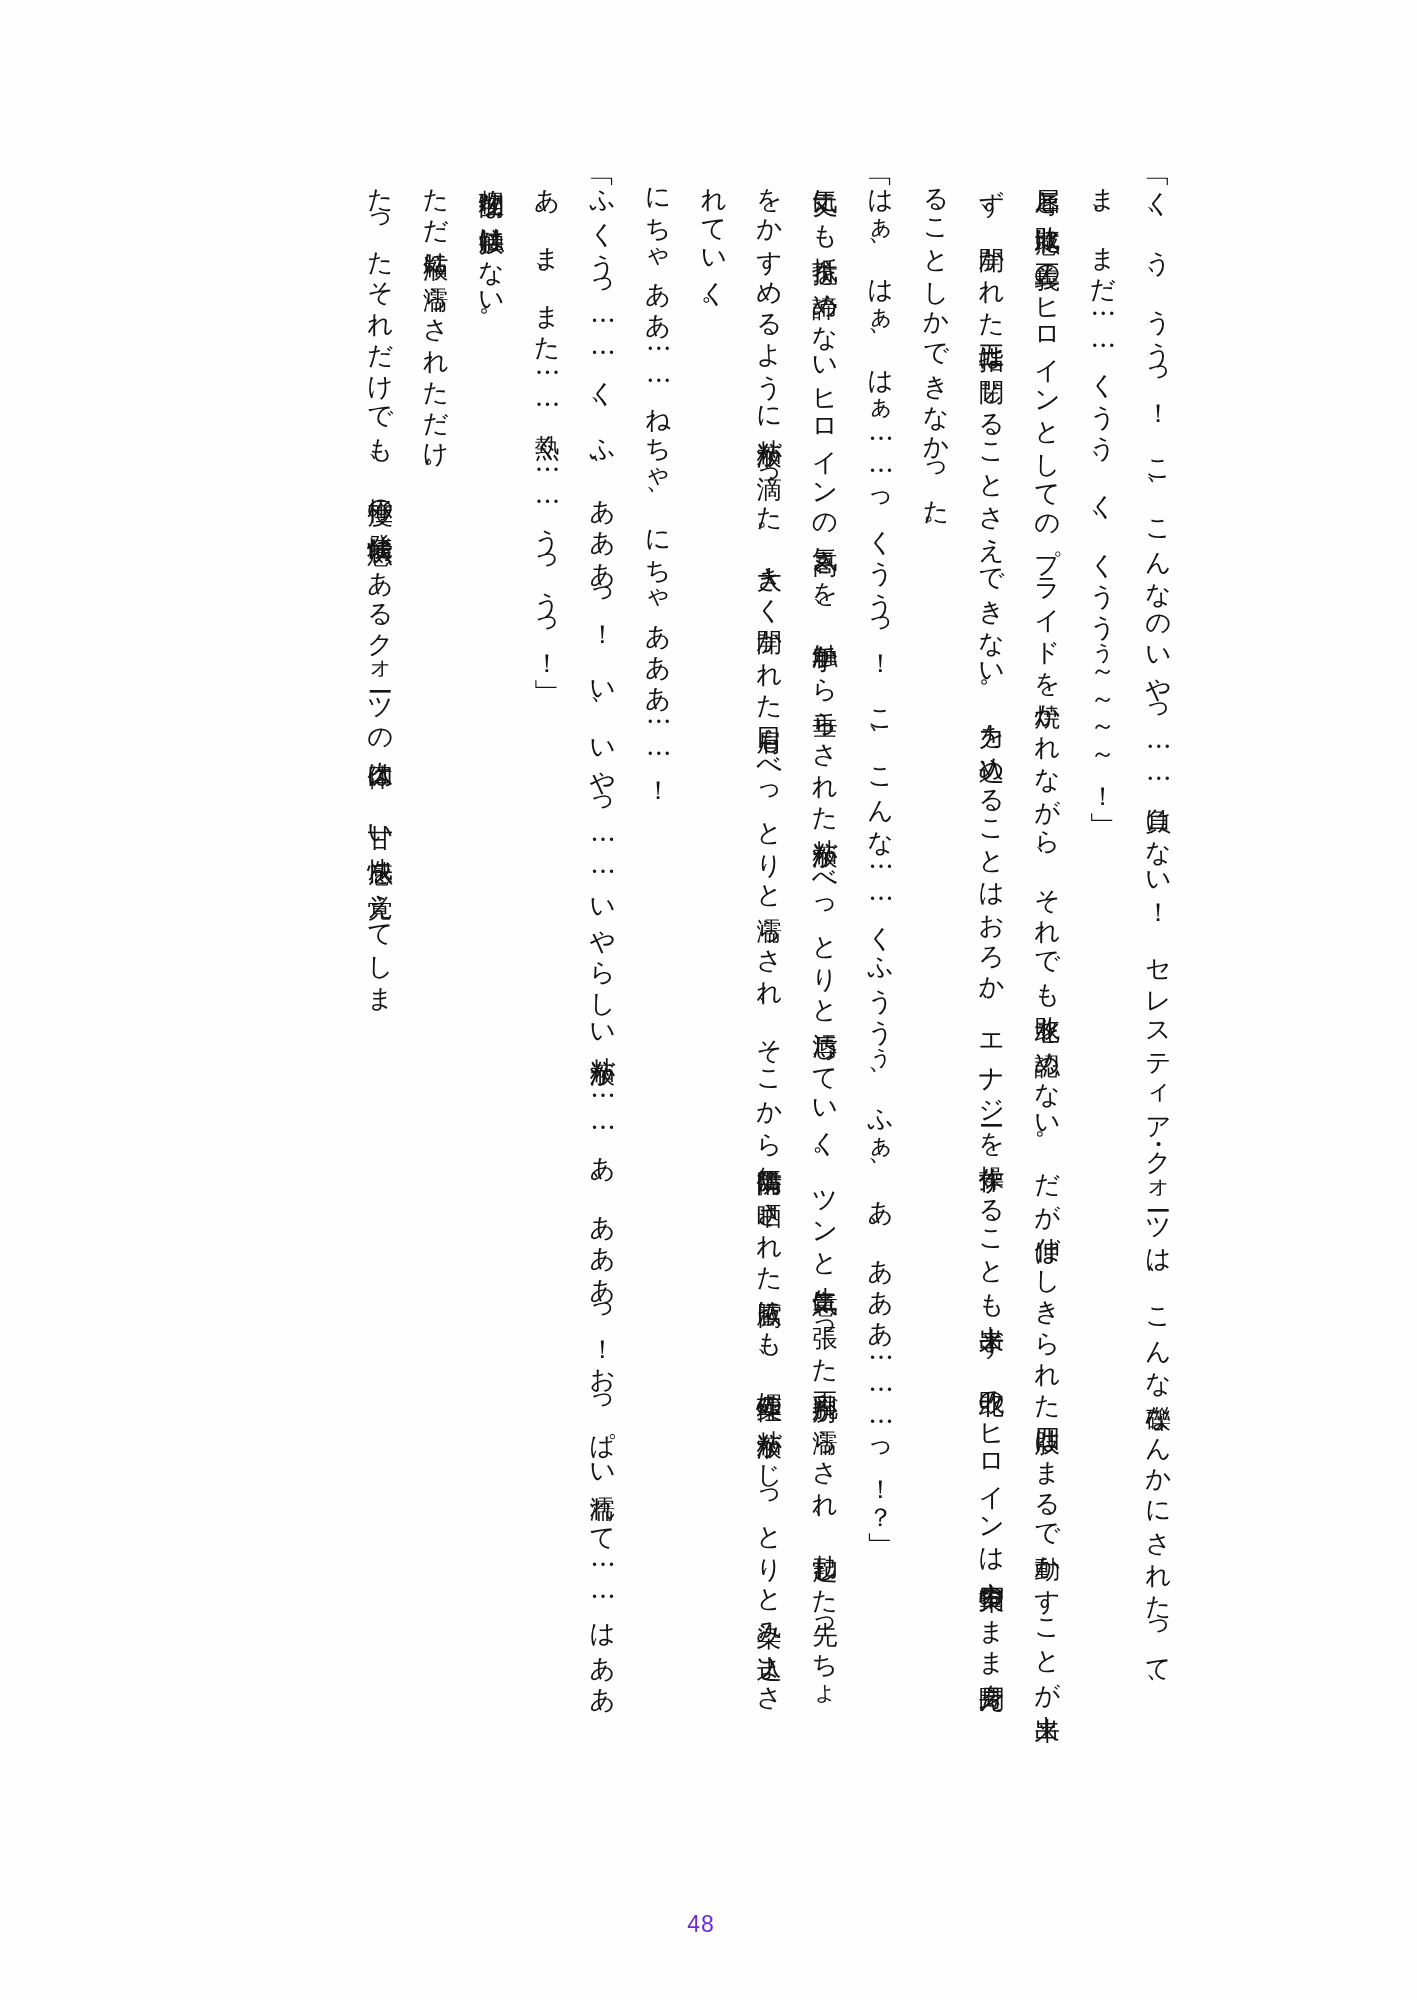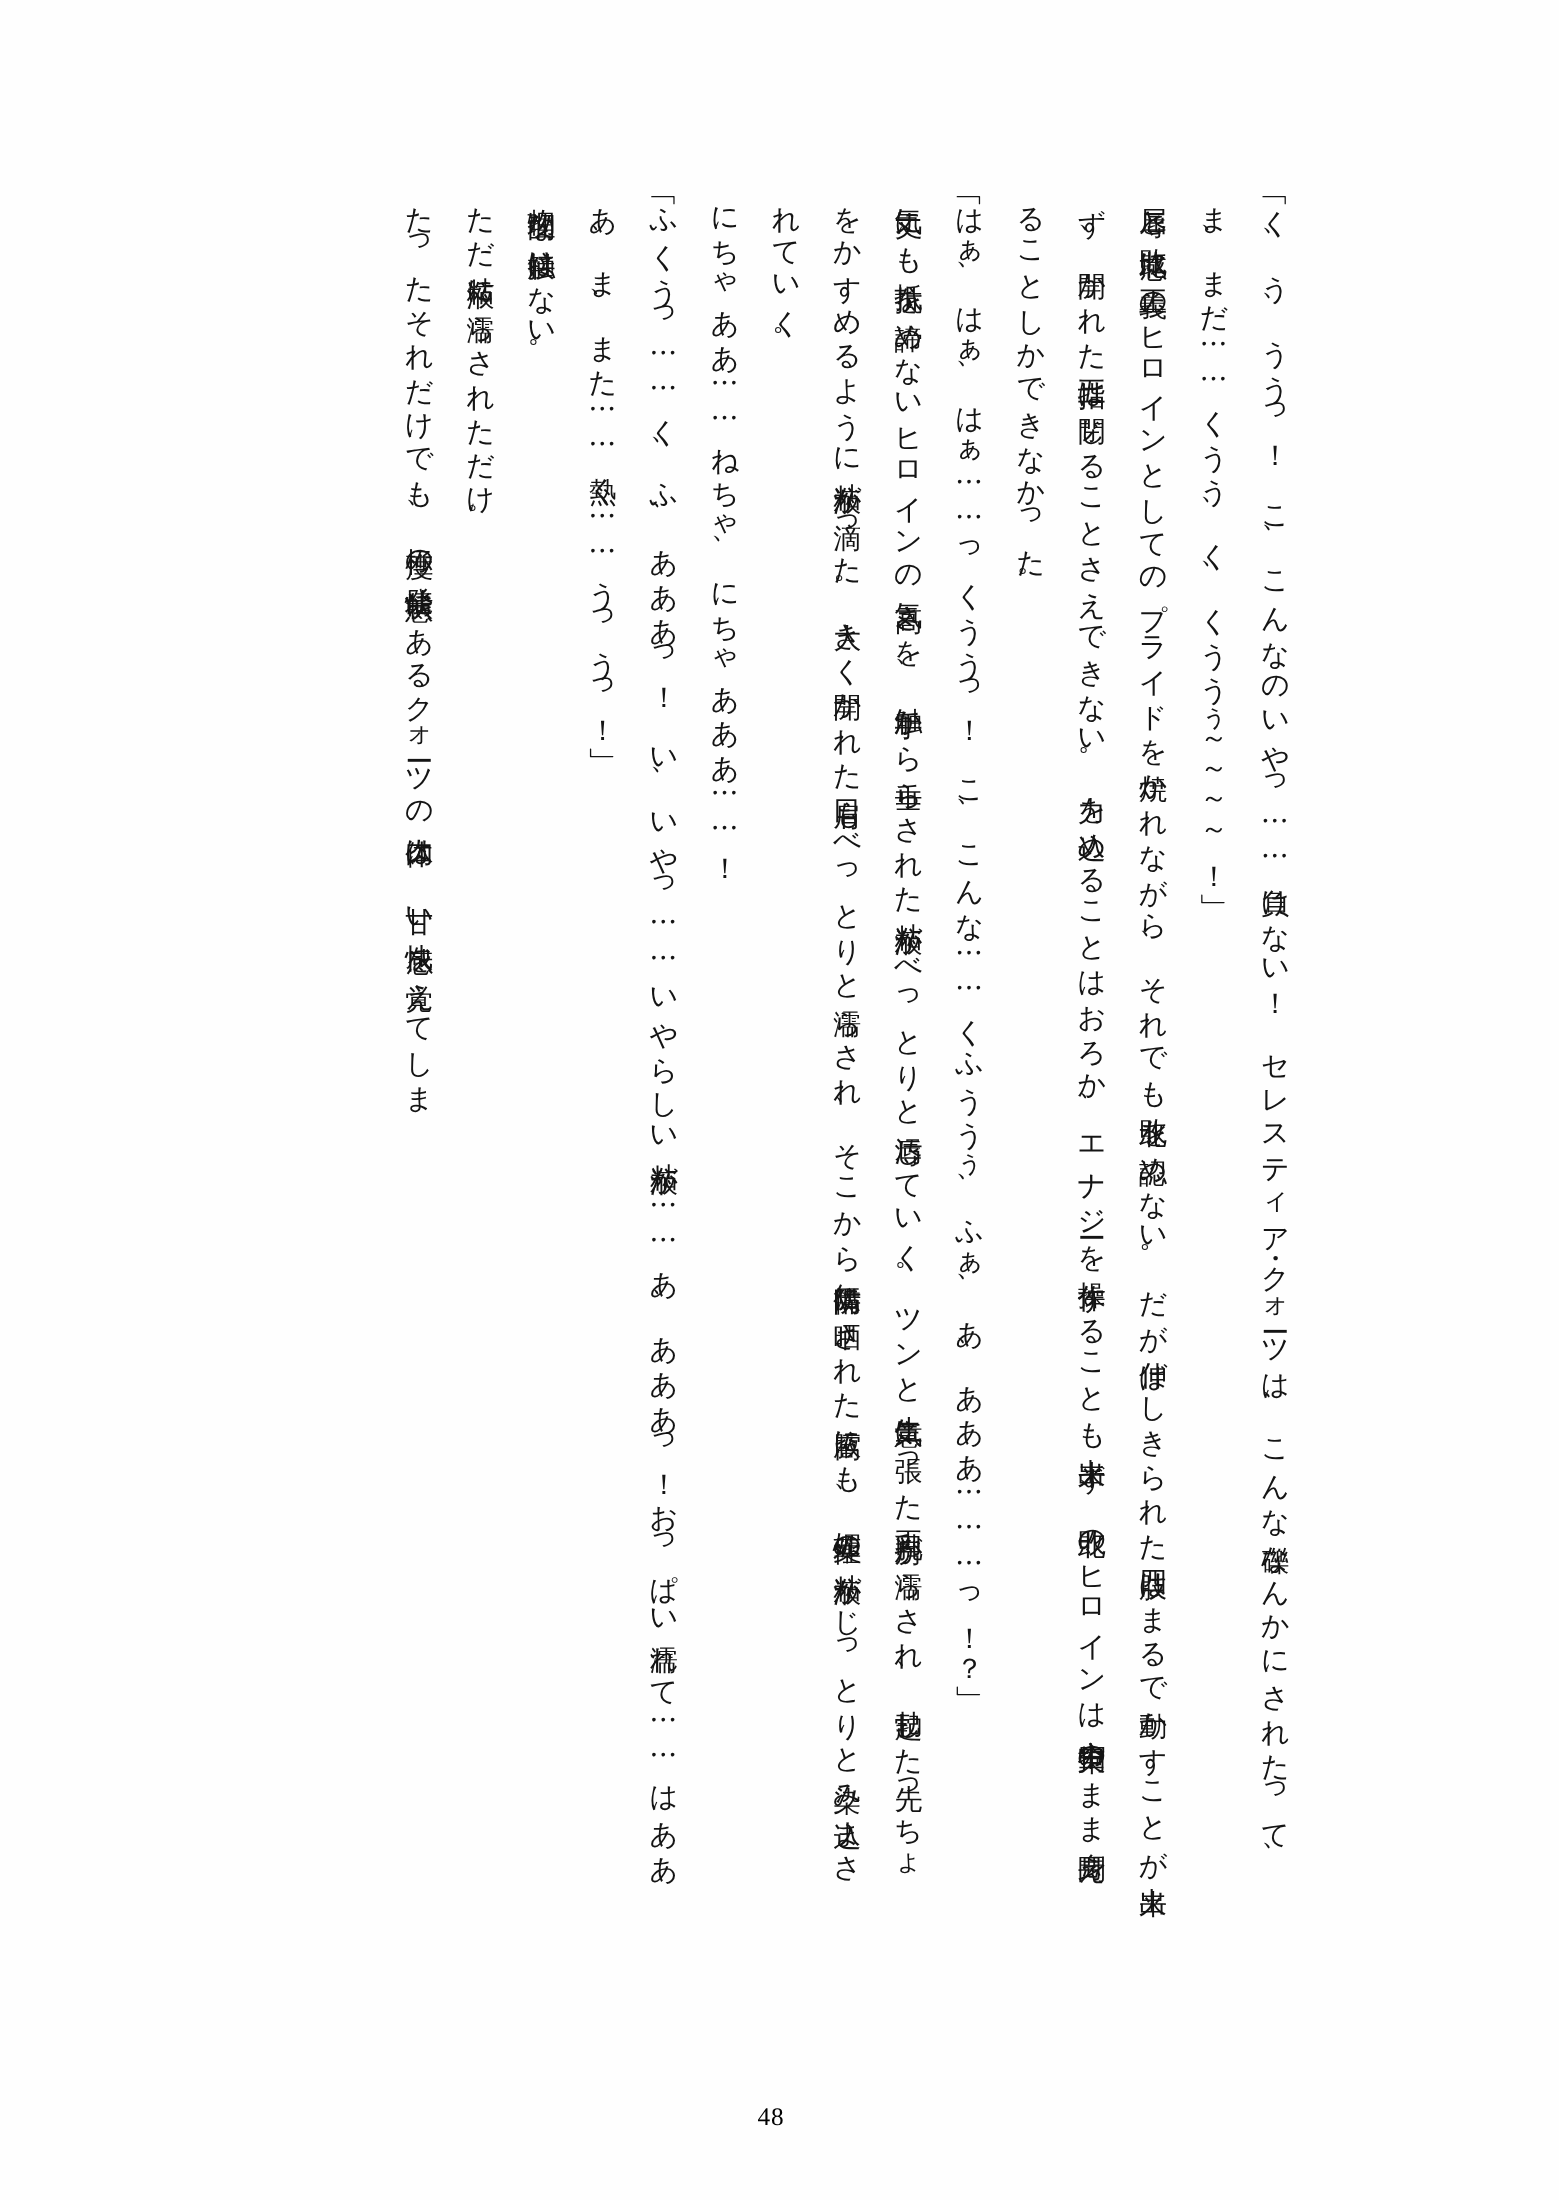--- a/index.html
+++ b/index.html
@@ -45,22 +45,22 @@
     padding: 0;
     text-indent: 0;
   }
   .page-number {
     position: absolute;
     left: 0;
     right: 15px;
     bottom: 62px;
     text-align: center;
     font-size: 23px;
-    color: #000000;
-    font-family: Liberation Serif, serif;
+    color: #6d28d9;
+    font-family: Liberation Sans, sans-serif;
     letter-spacing: 0.04em;
   }
 </style>
 </head>
 <body>
 
 <div class="page">
 
   <div class="vtext">
     <p>「く、う、ううっ！　こ、こんなのいやっ……負けない！　セレスティア・クォーツは、こんな礫なんかにされたって、ま、まだ……くうう、く、くううぅ～～～～！」

